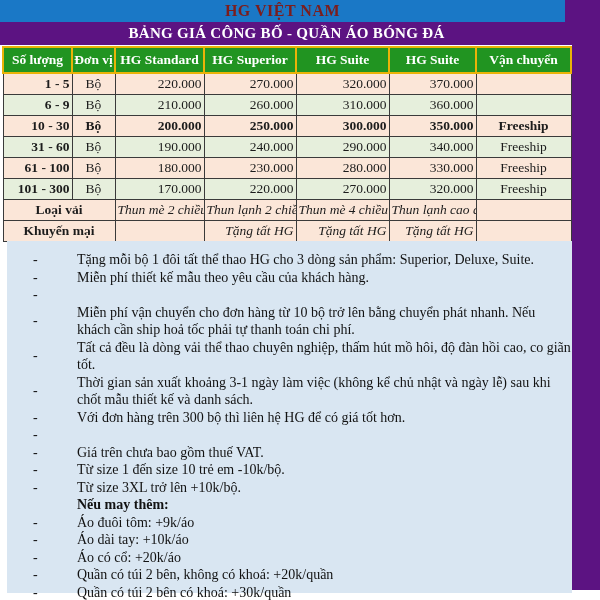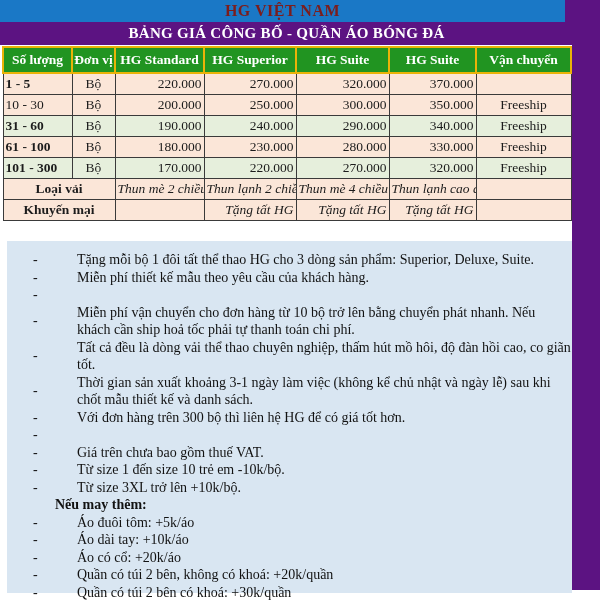--- a/index.html
+++ b/index.html
@@ -29,36 +29,36 @@
   table.price th{
     background:var(--green);color:#ffffff;font-size:13.5px;height:24px;
     border:2px solid #eab308;font-weight:bold;padding:0;
   }
   table.price td{
     border:1px solid #3a3a3a;height:20px;font-size:13.5px;color:var(--ink);
     padding:0 2px;background:#fff;white-space:nowrap;overflow:hidden;
   }
   tr.pink td{background:var(--pink);}
   tr.green td{background:var(--lgreen);}
-  tr.boldrow td{font-weight:normal;}
-  td.qty{padding-right:6px;font-weight:bold;}
+  tr.boldrow td{font-weight:bold;}
+  td.qty{text-align:right;padding-right:6px;font-weight:bold;}
   td.unit{text-align:center;}
   td.price-cell{text-align:right;padding-right:16px;}
   td.ship{text-align:center;}
   td.rowlabel{font-weight:bold;text-align:center;font-size:14px;margin-left:46px;}
   td.fabric{font-style:italic;text-align:right;padding-right:7px;font-size:12.5px;}
   .notes{
     position:absolute;left:7px;top:241px;width:565px;height:352px;
     background:var(--noteblue);box-sizing:border-box;padding-top:10px;
     color:#121212;font-size:14px;
   }
   .note-item{display:flex;align-items:center;line-height:17.5px;}
   .note-dash{flex:none;width:44px;margin-left:26px;}
   .note-text{flex:1;}
-  .note-heading{margin-left:48px;font-weight:bold;line-height:17.5px;}
+  .note-heading{margin-left:70px;font-weight:bold;line-height:17.5px;}
 </style>
 </head>
 <body>
 
 <div class="page">
   <div class="top-bg"></div>
   <div class="banner-blue">
     <span>HG VIỆT NAM</span>
   </div>
   <div class="banner-purple">
@@ -90,20 +90,29 @@
     <tbody>
         <tr class="pink">
           <td class="qty">1 - 5</td>
           <td class="unit">Bộ</td>
           <td class="price-cell">220.000</td>
           <td class="price-cell">270.000</td>
           <td class="price-cell">320.000</td>
           <td class="price-cell">370.000</td>
           <td class="ship"></td>
         </tr>
+        <tr class="green">
+          <td class="qty">6 - 9</td>
+          <td class="unit">Bộ</td>
+          <td class="price-cell">210.000</td>
+          <td class="price-cell">260.000</td>
+          <td class="price-cell">310.000</td>
+          <td class="price-cell">360.000</td>
+          <td class="ship"></td>
+        </tr>
         <tr class="pink boldrow">
           <td class="qty">10 - 30</td>
           <td class="unit">Bộ</td>
           <td class="price-cell">200.000</td>
           <td class="price-cell">250.000</td>
           <td class="price-cell">300.000</td>
           <td class="price-cell">350.000</td>
           <td class="ship">Freeship</td>
         </tr>
         <tr class="green">
@@ -191,21 +200,21 @@
         <span class="note-dash">-</span>
         <span class="note-text">Từ size 1 đến size 10 trẻ em -10k/bộ.</span>
       </div>
       <div class="note-item">
         <span class="note-dash">-</span>
         <span class="note-text">Từ size 3XL trở lên +10k/bộ.</span>
       </div>
       <div class="note-heading">Nếu may thêm:</div>
       <div class="note-item">
         <span class="note-dash">-</span>
-        <span class="note-text">Áo đuôi tôm: +5k/áo</span>
+        <span class="note-text">Áo đuôi tôm: +9k/áo</span>
       </div>
       <div class="note-item">
         <span class="note-dash">-</span>
         <span class="note-text">Áo dài tay: +10k/áo</span>
       </div>
       <div class="note-item">
         <span class="note-dash">-</span>
         <span class="note-text">Áo có cổ: +20k/áo</span>
       </div>
       <div class="note-item">

